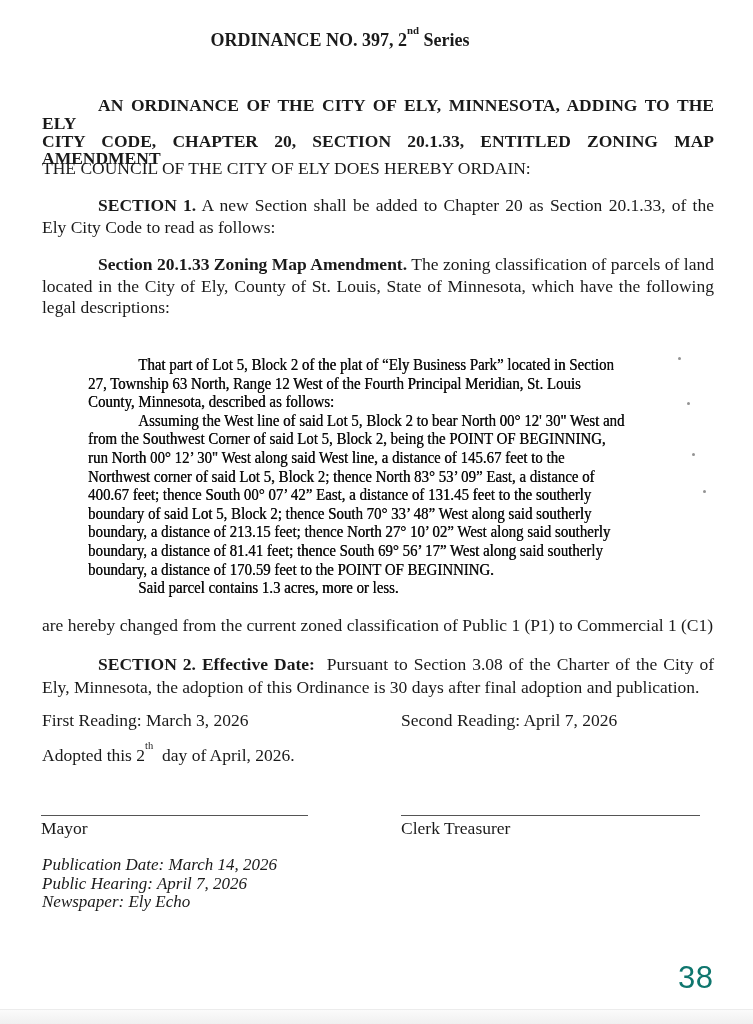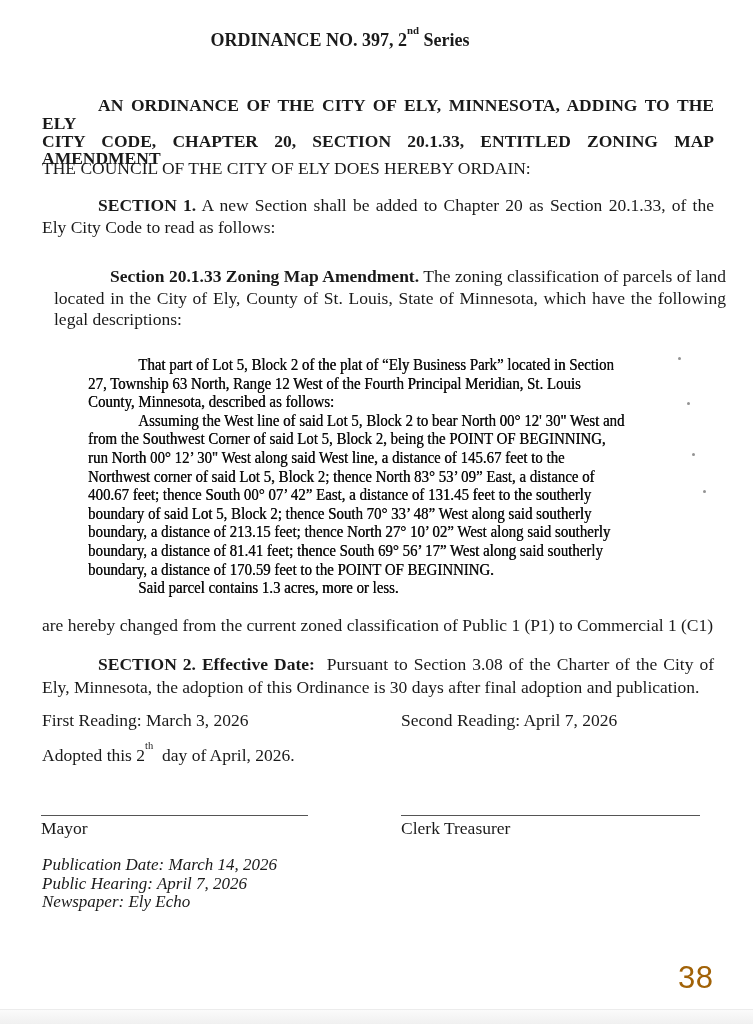--- a/index.html
+++ b/index.html
@@ -37,21 +37,21 @@
   
   .sig{top:815px;font-size:17.5px;line-height:21px;}
   .sig-left{left:41px;width:267px;}
   .sig-right{left:401px;width:299px;}
   .sig-line{border-top:1.6px solid #555;height:0;margin-bottom:2px;}
   
   .pub{left:42px;top:856px;width:500px;font-size:17px;line-height:18.6px;font-style:italic;}
   
   .pagenum{
     left:678px;top:960px;font-family:"Liberation Sans","DejaVu Sans",sans-serif;
-    font-size:31px;color:#a16207;letter-spacing:0.5px;
+    font-size:31px;color:#0f766e;letter-spacing:0.5px;
   }
   
   .bottom-strip{
     left:0;bottom:0;width:753px;height:14px;
     background:linear-gradient(to bottom,#fbfbfb,#f0f0f0);
     border-top:1px solid #ececec;
   }
   
   .speck{width:3px;height:3px;border-radius:50%;background:#6f6f6f;opacity:0.75;}
 </style>
@@ -67,21 +67,21 @@
   <div class="abs heading">
     <div class="h-just h-first">AN ORDINANCE OF THE CITY OF ELY, MINNESOTA, ADDING TO THE ELY</div>
     <div class="h-just">CITY CODE, CHAPTER 20, SECTION 20.1.33, ENTITLED ZONING MAP</div>
     <div>AMENDMENT</div>
   </div>
 
   <div class="abs para ordain">THE COUNCIL OF THE CITY OF ELY DOES HEREBY ORDAIN:</div>
 
   <p class="abs para s1" style="margin:0"><b>SECTION 1.</b><span> A new Section shall be added to Chapter 20 as Section 20.1.33, of the Ely City Code to read as follows:</span></p>
 
-  <p class="abs para s2033" style="margin:12px"><b>Section 20.1.33 Zoning Map Amendment.</b><span> The zoning classification of parcels of land located in the City of Ely, County of St. Louis, State of Minnesota, which have the following legal descriptions:</span></p>
+  <p class="abs para s2033" style="margin:0"><b>Section 20.1.33 Zoning Map Amendment.</b><span> The zoning classification of parcels of land located in the City of Ely, County of St. Louis, State of Minnesota, which have the following legal descriptions:</span></p>
 
   <div class="abs legal">
     <div class="ind">That part of Lot 5, Block 2 of the plat of “Ely Business Park” located in Section</div>
     <div>27, Township 63 North, Range 12 West of the Fourth Principal Meridian, St. Louis</div>
     <div>County, Minnesota, described as follows:</div>
     <div class="ind">Assuming the West line of said Lot 5, Block 2 to bear North 00° 12' 30" West and</div>
     <div>from the Southwest Corner of said Lot 5, Block 2, being the POINT OF BEGINNING,</div>
     <div>run North 00° 12’ 30" West along said West line, a distance of 145.67 feet to the</div>
     <div>Northwest corner of said Lot 5, Block 2; thence North 83° 53’ 09” East, a distance of</div>
     <div>400.67 feet; thence South 00° 07’ 42” East, a distance of 131.45 feet to the southerly</div>

